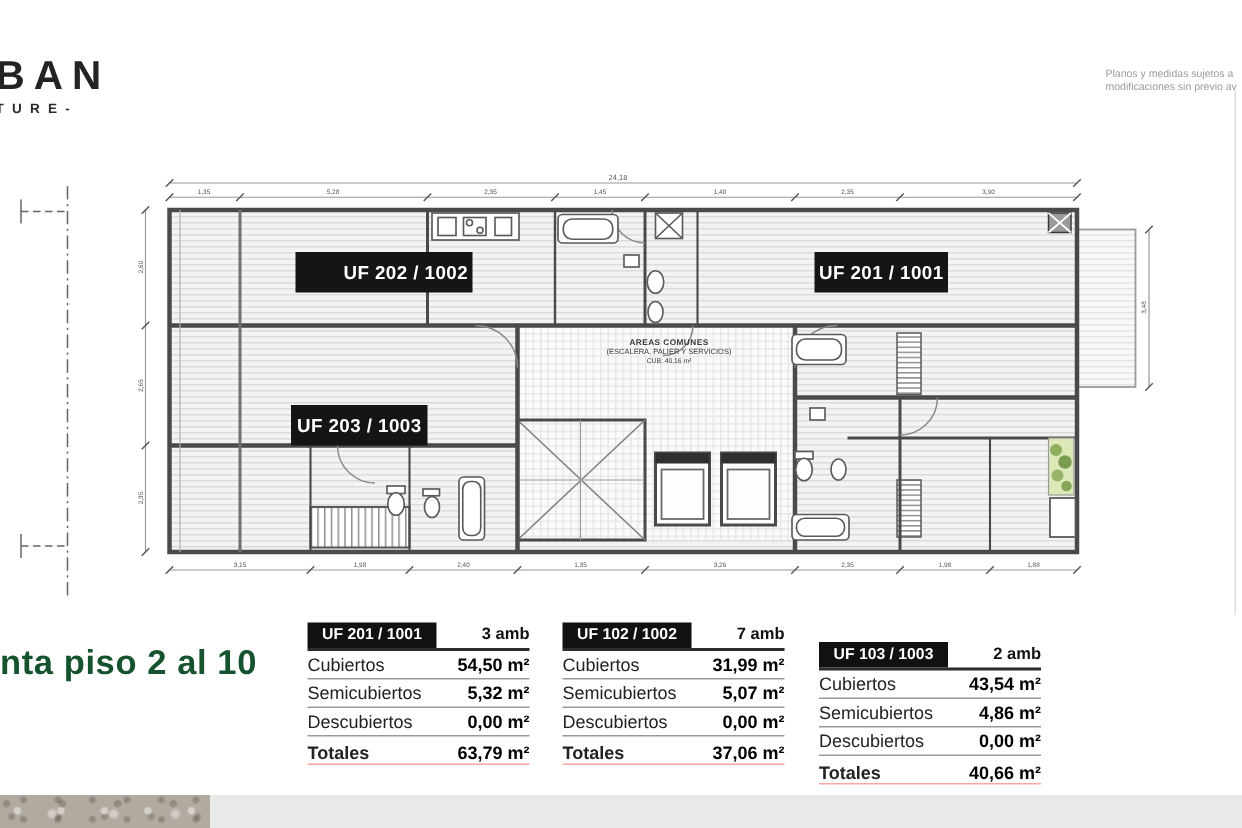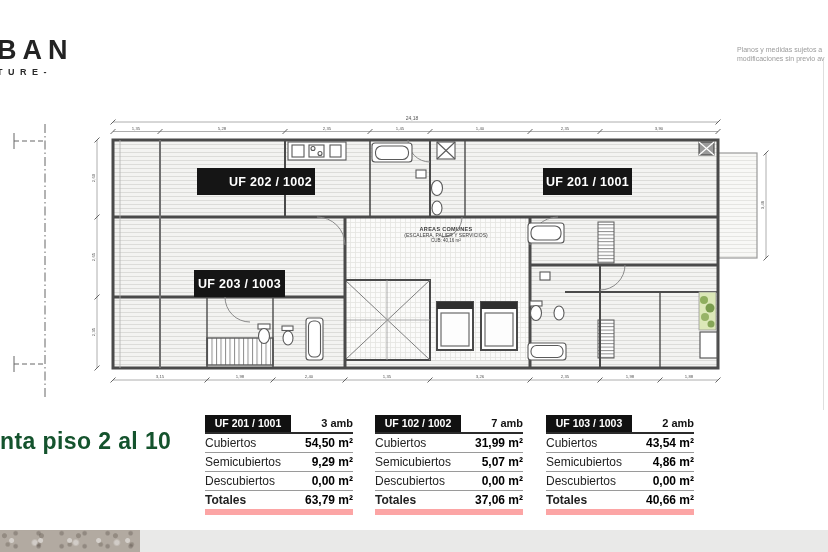--- a/index.html
+++ b/index.html
@@ -33,21 +33,21 @@
   
   .t{position:absolute;top:415px;width:148px;}
   .t-head{display:flex;justify-content:space-between;border-bottom:2px solid #2b2b2b;height:17px;}
   .t-unit{background:#111;color:#fff;font-weight:bold;font-size:10.5px;line-height:17px;
           width:86px;text-align:center;box-sizing:border-box;}
   .t-amb{font-weight:bold;font-size:11px;line-height:17px;color:#111;}
   .t-row{display:flex;justify-content:space-between;align-items:center;height:18px;
          border-bottom:1px solid #9a9a9a;font-size:12px;}
   .t-label{color:#222;}
   .t-val{font-weight:bold;color:#000;}
-  .t-row.total{border-bottom:6px solid #fca5a5;}
+  .t-row.total{border-bottom:1px solid #fca5a5;align-items:flex-end;}
   .t-row.total .t-label{font-weight:bold;}
 
   
   .strip{position:absolute;left:0;top:530px;width:828px;height:22px;background:#e9e9e8;}
   .concrete{position:absolute;left:0;top:530px;width:140px;height:22px;background-color:#b2aaa1;
     background-image:
       radial-gradient(circle at 12% 30%, rgba(90,80,70,.35) 0 2px, transparent 3px),
       radial-gradient(circle at 40% 70%, rgba(255,255,255,.45) 0 2px, transparent 3px),
       radial-gradient(circle at 68% 25%, rgba(70,60,55,.3) 0 1.5px, transparent 3px),
       radial-gradient(circle at 85% 60%, rgba(255,255,255,.4) 0 2px, transparent 4px),
@@ -307,21 +307,21 @@
     <div class="t-head">
       <div class="t-unit">UF 201 / 1001</div>
       <div class="t-amb">3 amb</div>
     </div>
     <div class="t-row">
       <span class="t-label">Cubiertos</span>
       <span class="t-val">54,50 m²</span>
     </div>
     <div class="t-row">
       <span class="t-label">Semicubiertos</span>
-      <span class="t-val">9,29 m²</span>
+      <span class="t-val">5,32 m²</span>
     </div>
     <div class="t-row">
       <span class="t-label">Descubiertos</span>
       <span class="t-val">0,00 m²</span>
     </div>
     <div class="t-row total">
       <span class="t-label">Totales</span>
       <span class="t-val">63,79 m²</span>
     </div>
   </div>
@@ -342,21 +342,21 @@
     <div class="t-row">
       <span class="t-label">Descubiertos</span>
       <span class="t-val">0,00 m²</span>
     </div>
     <div class="t-row total">
       <span class="t-label">Totales</span>
       <span class="t-val">37,06 m²</span>
     </div>
   </div>
 
-  <div class="t" style="left:546px;">
+  <div class="t" style="left:546px;margin-top:13px;">
     <div class="t-head">
       <div class="t-unit">UF 103 / 1003</div>
       <div class="t-amb">2 amb</div>
     </div>
     <div class="t-row">
       <span class="t-label">Cubiertos</span>
       <span class="t-val">43,54 m²</span>
     </div>
     <div class="t-row">
       <span class="t-label">Semicubiertos</span>

